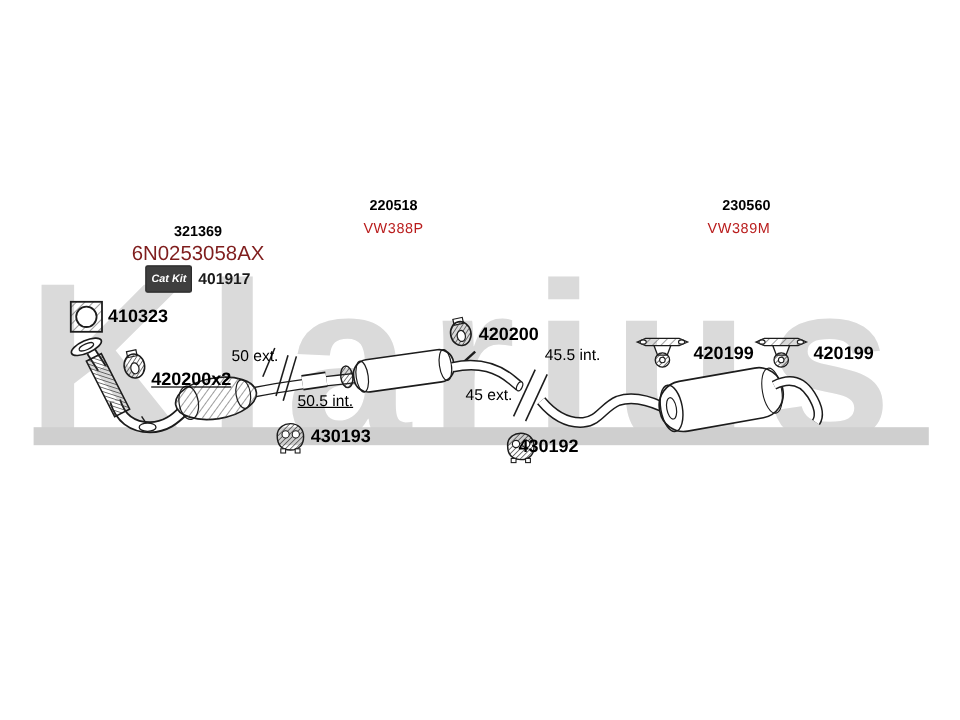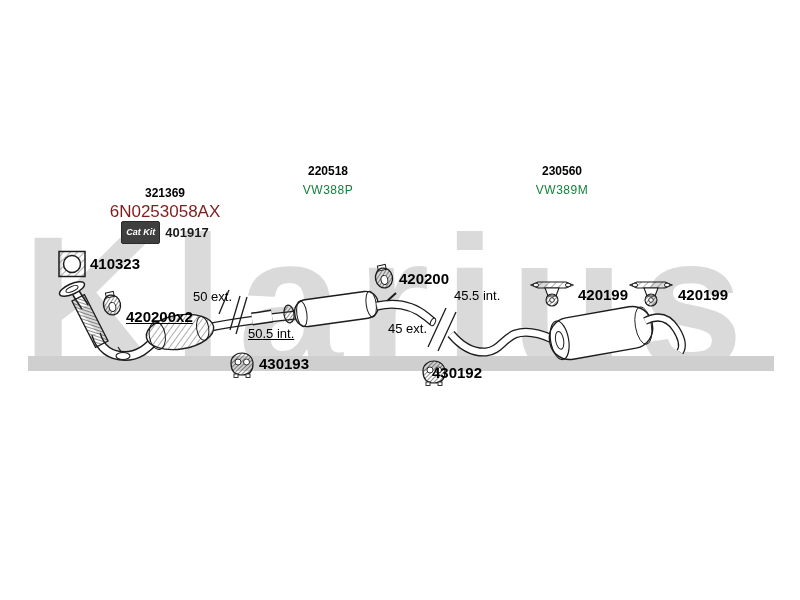--- a/index.html
+++ b/index.html
@@ -21,31 +21,31 @@
   svg.draw{position:absolute;left:0;top:0;z-index:2;}
   .tube-o{fill:none;stroke:#1c1c1c;}
   .tube-i{fill:none;stroke:#ffffff;}
   .ln{stroke:#1c1c1c;fill:none;}
   
   .lbl{position:absolute;z-index:3;white-space:nowrap;}
   .pn{font-size:15px;font-weight:bold;}
   .dim{font-size:13px;}
   .grp{position:absolute;z-index:3;text-align:center;width:160px;}
   .grp .pn-lg{font-size:12px;font-weight:bold;line-height:20px;}
-  .grp .code{font-size:12px;line-height:18px;color:#15803d;letter-spacing:0.5px;}
+  .grp .code{font-size:12px;line-height:18px;color:#b91c1c;letter-spacing:0.5px;}
   .grp .oe{font-size:17px;line-height:18px;color:#7f1d1d;}
   .kitrow{line-height:18px;display:flex;align-items:center;justify-content:center;gap:5px;}
   .badge{
     display:inline-block;background:#3f3f3f;color:#fff;font-size:9px;font-weight:bold;
     font-style:italic;padding:1px 4px 2px 4px;border-radius:2px;border:1px solid #2a2a2a;
   }
   .kitno{font-size:13px;color:#1a1a1a;font-weight:bold;}
   .grp-front{left:85px;top:183px;}
   .grp-centre{left:248px;top:161px;}
-  .grp-rear{left:482px;top:161px;}
+  .grp-rear{left:482px;top:161px;text-align:right;}
   .l-gasket{left:90px;top:255px;}
   .l-fronthanger{left:126px;top:308px;text-decoration:underline;}
   .l-50ext{left:193px;top:289px;}
   .l-50int{left:248px;top:326px;text-decoration:underline;}
   .l-frontmount{left:259px;top:355px;}
   .l-centrehanger{left:399px;top:270px;}
   .l-45ext{left:388px;top:321px;}
   .l-45int{left:454px;top:288px;}
   .l-rearmount{left:432px;top:364px;}
   .l-bracket1{left:578px;top:286px;}

